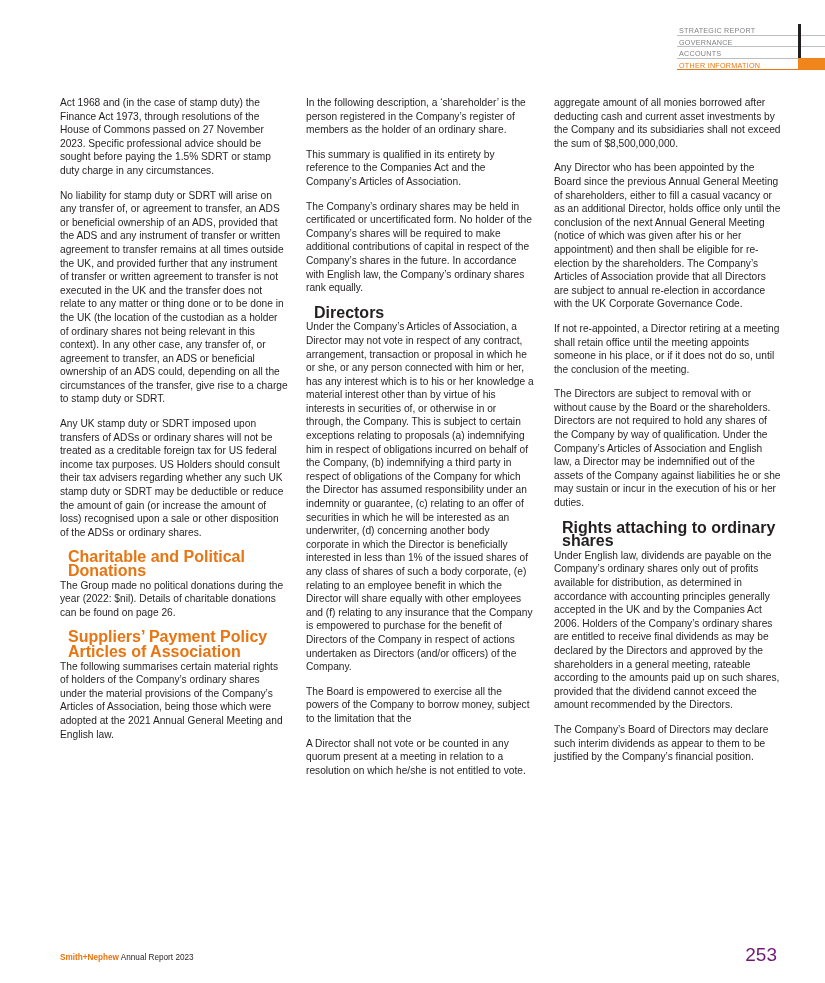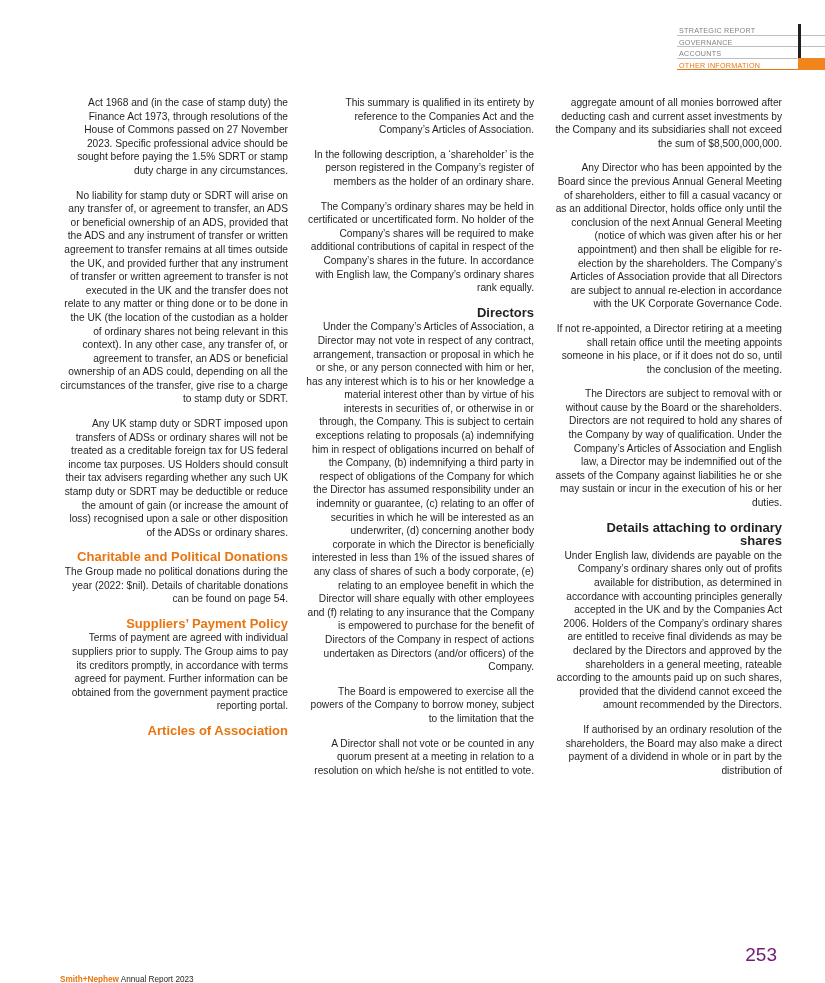--- a/index.html
+++ b/index.html
@@ -67,49 +67,48 @@
     width: 825px;
     height: 983px;
     text-decoration: underline;
   }
   .col {
     position: absolute;
     top: 96px;
     width: 228px;
     font-size: 10.2px;
     line-height: 13.6px;
-    text-align: right;
+    text-align: left;
   }
   .col1 { left: 60px; }
   .col2 { left: 306px; }
   .col3 { left: 554px; }
 
   .col p {
     margin: 0 0 11px 0;
   }
   .col h3 {
     margin: 0 0 1px 0;
-    font-size: 13px;
+    font-size: 16px;
     line-height: 13.6px;
     font-weight: bold;
     color: #e87511;
     padding-left: 8px;
   }
   .col h3.dark {
     color: #231f20;
   }
 
   
   .footer {
     position: absolute;
     left: 60px;
     top: 953px;
     font-size: 8.2px;
     color: #231f20;
-    margin-top: 22px;
   }
   .footer .brand {
     font-weight: bold;
     color: #e87511;
   }
   .footer .brand .plus { color: #e87511; }
   .page-number {
     position: absolute;
     right: 48px;
     top: 944px;
@@ -138,44 +137,44 @@
     </div>
     <div class="bar-black"></div>
     <div class="bar-orange"></div>
   </div>
 
   <div class="col col1">
     <p>Act 1968 and (in the case of stamp duty) the Finance Act 1973, through resolutions of the House of Commons passed on 27 November 2023. Specific professional advice should be sought before paying the 1.5% SDRT or stamp duty charge in any circumstances.</p>
     <p>No liability for stamp duty or SDRT will arise on any transfer of, or agreement to transfer, an ADS or beneficial ownership of an ADS, provided that the ADS and any instrument of transfer or written agreement to transfer remains at all times outside the UK, and provided further that any instrument of transfer or written agreement to transfer is not executed in the UK and the transfer does not relate to any matter or thing done or to be done in the UK (the location of the custodian as a holder of ordinary shares not being relevant in this context). In any other case, any transfer of, or agreement to transfer, an ADS or beneficial ownership of an ADS could, depending on all the circumstances of the transfer, give rise to a charge to stamp duty or SDRT.</p>
     <p>Any UK stamp duty or SDRT imposed upon transfers of ADSs or ordinary shares will not be treated as a creditable foreign tax for US federal income tax purposes. US Holders should consult their tax advisers regarding whether any such UK stamp duty or SDRT may be deductible or reduce the amount of gain (or increase the amount of loss) recognised upon a sale or other disposition of the ADSs or ordinary shares.</p>
     <h3>Charitable and Political Donations</h3>
-    <p>The Group made no political donations during the year (2022: $nil). Details of charitable donations can be found on page 54.</p>
+    <p>The Group made no political donations during the year (2022: $nil). Details of charitable donations can be found on page 26.</p>
     <h3>Suppliers’ Payment Policy</h3>
-    <p>Terms of payment are agreed with individual suppliers prior to supply. The Group aims to pay its creditors promptly, in accordance with terms agreed for payment. Further information can be obtained from the government payment practice reporting portal.</p>
     <h3>Articles of Association</h3>
+    <p>The following summarises certain material rights of holders of the Company’s ordinary shares under the material provisions of the Company’s Articles of Association, being those which were adopted at the 2021 Annual General Meeting and English law.</p>
   </div>
 
   <div class="col col2">
+    <p>In the following description, a ‘shareholder’ is the person registered in the Company’s register of members as the holder of an ordinary share.</p>
     <p>This summary is qualified in its entirety by reference to the Companies Act and the Company’s Articles of Association.</p>
-    <p>In the following description, a ‘shareholder’ is the person registered in the Company’s register of members as the holder of an ordinary share.</p>
     <p>The Company’s ordinary shares may be held in certificated or uncertificated form. No holder of the Company’s shares will be required to make additional contributions of capital in respect of the Company’s shares in the future. In accordance with English law, the Company’s ordinary shares rank equally.</p>
     <h3 class="dark">Directors</h3>
     <p>Under the Company’s Articles of Association, a Director may not vote in respect of any contract, arrangement, transaction or proposal in which he or she, or any person connected with him or her, has any interest which is to his or her knowledge a material interest other than by virtue of his interests in securities of, or otherwise in or through, the Company. This is subject to certain exceptions relating to proposals (a) indemnifying him in respect of obligations incurred on behalf of the Company, (b) indemnifying a third party in respect of obligations of the Company for which the Director has assumed responsibility under an indemnity or guarantee, (c) relating to an offer of securities in which he will be interested as an underwriter, (d) concerning another body corporate in which the Director is beneficially interested in less than 1% of the issued shares of any class of shares of such a body corporate, (e) relating to an employee benefit in which the Director will share equally with other employees and (f) relating to any insurance that the Company is empowered to purchase for the benefit of Directors of the Company in respect of actions undertaken as Directors (and/or officers) of the Company.</p>
     <p>The Board is empowered to exercise all the powers of the Company to borrow money, subject to the limitation that the</p>
     <p>A Director shall not vote or be counted in any quorum present at a meeting in relation to a resolution on which he/she is not entitled to vote.</p>
   </div>
 
   <div class="col col3">
     <p>aggregate amount of all monies borrowed after deducting cash and current asset investments by the Company and its subsidiaries shall not exceed the sum of $8,500,000,000.</p>
     <p>Any Director who has been appointed by the Board since the previous Annual General Meeting of shareholders, either to fill a casual vacancy or as an additional Director, holds office only until the conclusion of the next Annual General Meeting (notice of which was given after his or her appointment) and then shall be eligible for re-election by the shareholders. The Company’s Articles of Association provide that all Directors are subject to annual re-election in accordance with the UK Corporate Governance Code.</p>
     <p>If not re-appointed, a Director retiring at a meeting shall retain office until the meeting appoints someone in his place, or if it does not do so, until the conclusion of the meeting.</p>
     <p>The Directors are subject to removal with or without cause by the Board or the shareholders. Directors are not required to hold any shares of the Company by way of qualification. Under the Company’s Articles of Association and English law, a Director may be indemnified out of the assets of the Company against liabilities he or she may sustain or incur in the execution of his or her duties.</p>
-    <h3 class="dark">Details attaching to ordinary shares</h3>
+    <h3 class="dark">Rights attaching to ordinary shares</h3>
     <p>Under English law, dividends are payable on the Company’s ordinary shares only out of profits available for distribution, as determined in accordance with accounting principles generally accepted in the UK and by the Companies Act 2006. Holders of the Company’s ordinary shares are entitled to receive final dividends as may be declared by the Directors and approved by the shareholders in a general meeting, rateable according to the amounts paid up on such shares, provided that the dividend cannot exceed the amount recommended by the Directors.</p>
-    <p>If authorised by an ordinary resolution of the shareholders, the Board may also make a direct payment of a dividend in whole or in part by the distribution of</p>
+    <p>The Company’s Board of Directors may declare such interim dividends as appear to them to be justified by the Company’s financial position.</p>
   </div>
 
   <div class="footer">
     <span class="brand"><span>Smith</span><span class="plus">+</span><span>Nephew</span></span>
     <span> Annual Report 2023</span>
   </div>
 
   <div class="page-number">253</div>
 
 </div>

